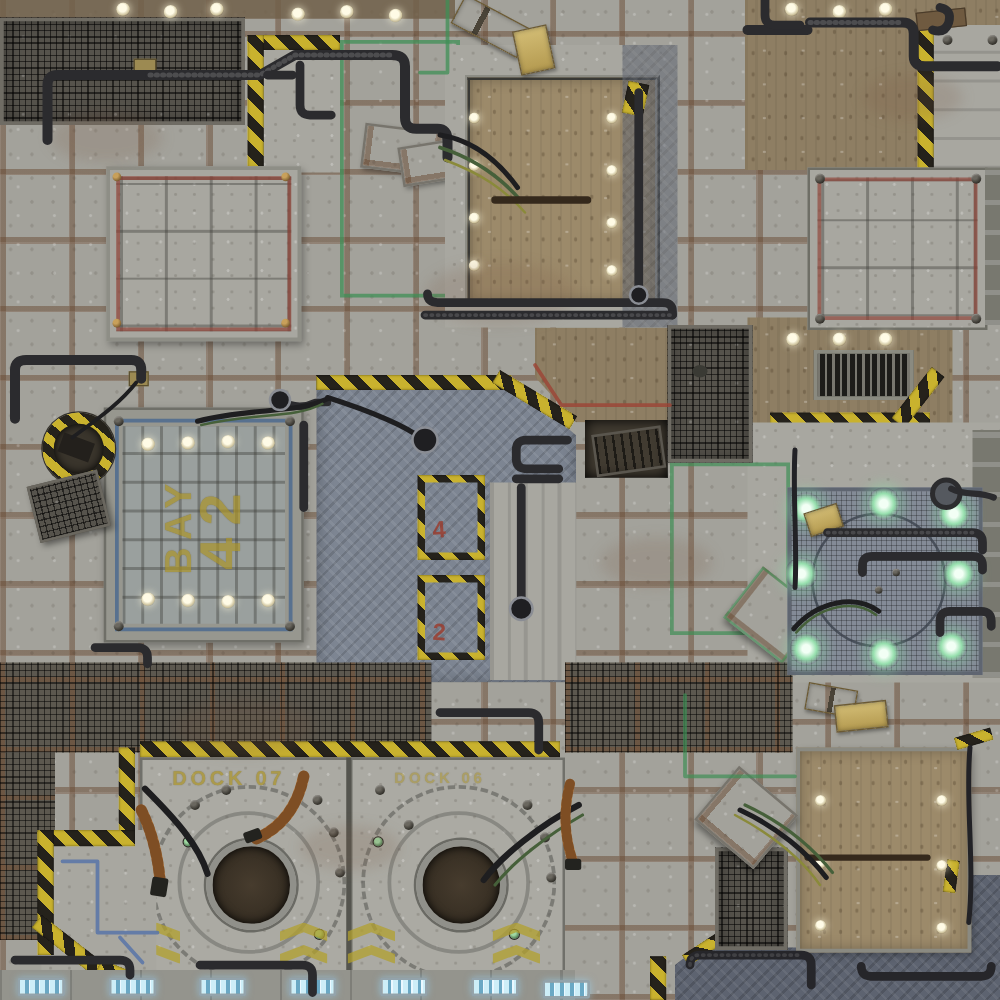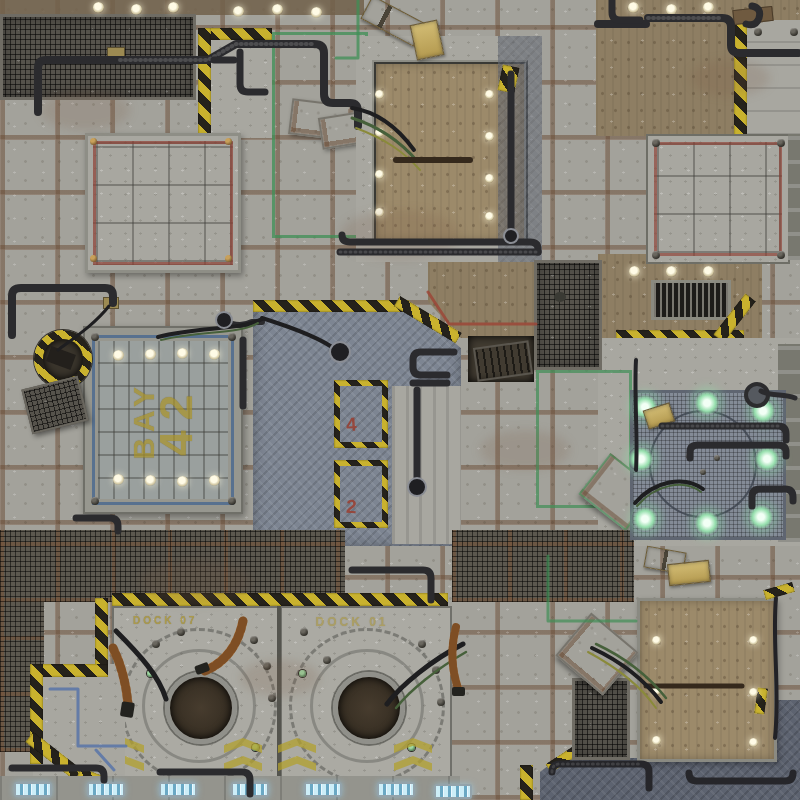--- a/index.html
+++ b/index.html
@@ -197,22 +197,22 @@
   <div class="abs crate" style="left:645px;top:549px;width:38px;height:20px;transform:rotate(10deg);background-image:linear-gradient(90deg,transparent 0 45%,#4a4438 45% 55%,transparent 55%);"></div>
   <div class="abs crate" style="left:668px;top:562px;width:40px;height:20px;transform:rotate(-6deg);"></div>
   <div class="abs" style="left:733px;top:8px;width:38px;height:13px;background:#6f5a40;border:1px solid #4a3c2a;transform:rotate(-6deg);"></div>
   <div class="abs" style="left:103px;top:297px;width:14px;height:10px;background:#9c8a52;border:1px solid #5c5030;"></div>
   <div class="abs" style="left:107px;top:47px;width:16px;height:12px;background:#9c8a52;border:1px solid #5c5030;"></div>
 
   <div class="abs hz" style="left:112px;top:593px;width:336px;height:13px;"></div>
   <div class="abs conc" style="left:112px;top:606px;width:164px;height:170px;border:2px solid #70706a;background-color:#abaaa3;"></div>
   <div class="abs conc" style="left:280px;top:606px;width:168px;height:170px;border:2px solid #70706a;background-color:#abaaa3;"></div>
   <div class="abs" style="left:277px;top:606px;width:4px;height:170px;background:#54544e;"></div>
-  <div class="abs stencil" style="left:133px;top:615px;width:100px;font-size:10px;">DOCK 07</div>
-  <div class="abs stencil" style="left:302px;top:615px;width:100px;font-size:12px;text-align:center;opacity:.5;">DOCK 01</div>
+  <div class="abs stencil" style="left:133px;top:615px;width:100px;font-size:16px;text-align:center;">DOCK 07</div>
+  <div class="abs stencil" style="left:302px;top:615px;width:100px;font-size:12px;text-align:center;opacity:.5;">DOCK 06</div>
 
   <div class="abs" style="left:121px;top:628px;width:150px;height:150px;border:3px dashed rgba(85,85,80,.55);border-radius:50%;"></div>
   <div class="abs" style="left:142px;top:649px;width:108px;height:108px;border:3px solid rgba(85,85,80,.4);border-radius:50%;"></div>
   <div class="abs" style="left:165px;top:672px;width:62px;height:62px;border-radius:50%;border:5px solid #90908a;background:radial-gradient(#473c2e,#2e271d);box-shadow:inset 0 0 8px #000,0 0 0 2px #6a6a64;"></div>
 
   <div class="abs" style="left:289px;top:628px;width:150px;height:150px;border:3px dashed rgba(85,85,80,.55);border-radius:50%;"></div>
   <div class="abs" style="left:310px;top:649px;width:108px;height:108px;border:3px solid rgba(85,85,80,.4);border-radius:50%;"></div>
   <div class="abs" style="left:333px;top:672px;width:62px;height:62px;border-radius:50%;border:5px solid #90908a;background:radial-gradient(#473c2e,#2e271d);box-shadow:inset 0 0 8px #000,0 0 0 2px #6a6a64;"></div>
 
   <div class="abs bolt" style="left:152px;top:640px;"></div>

